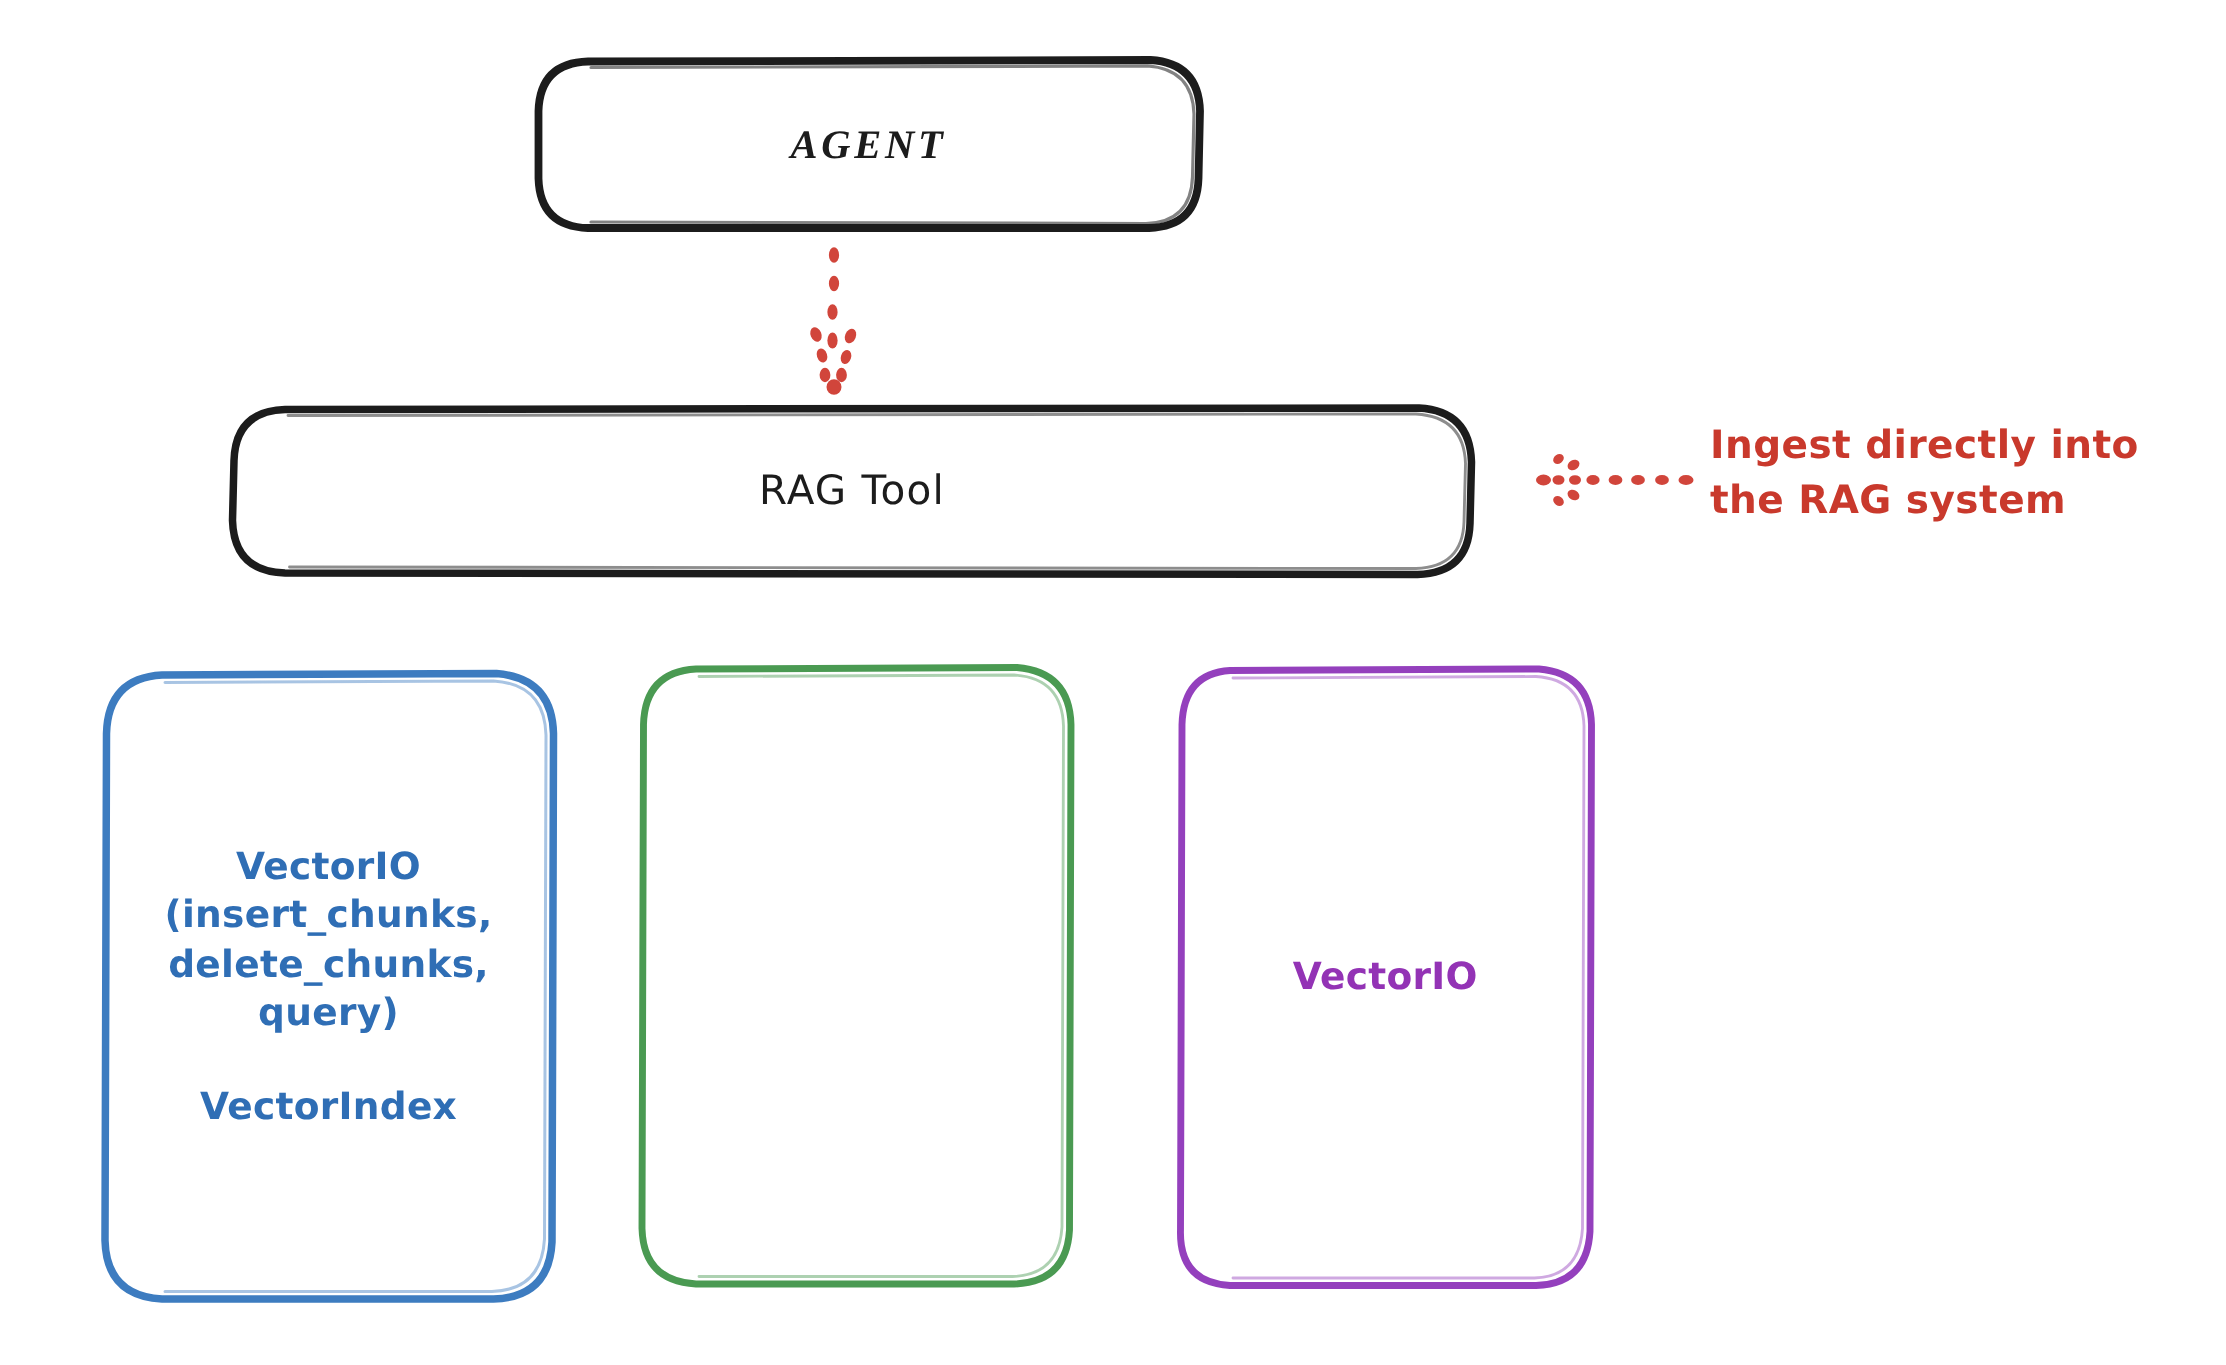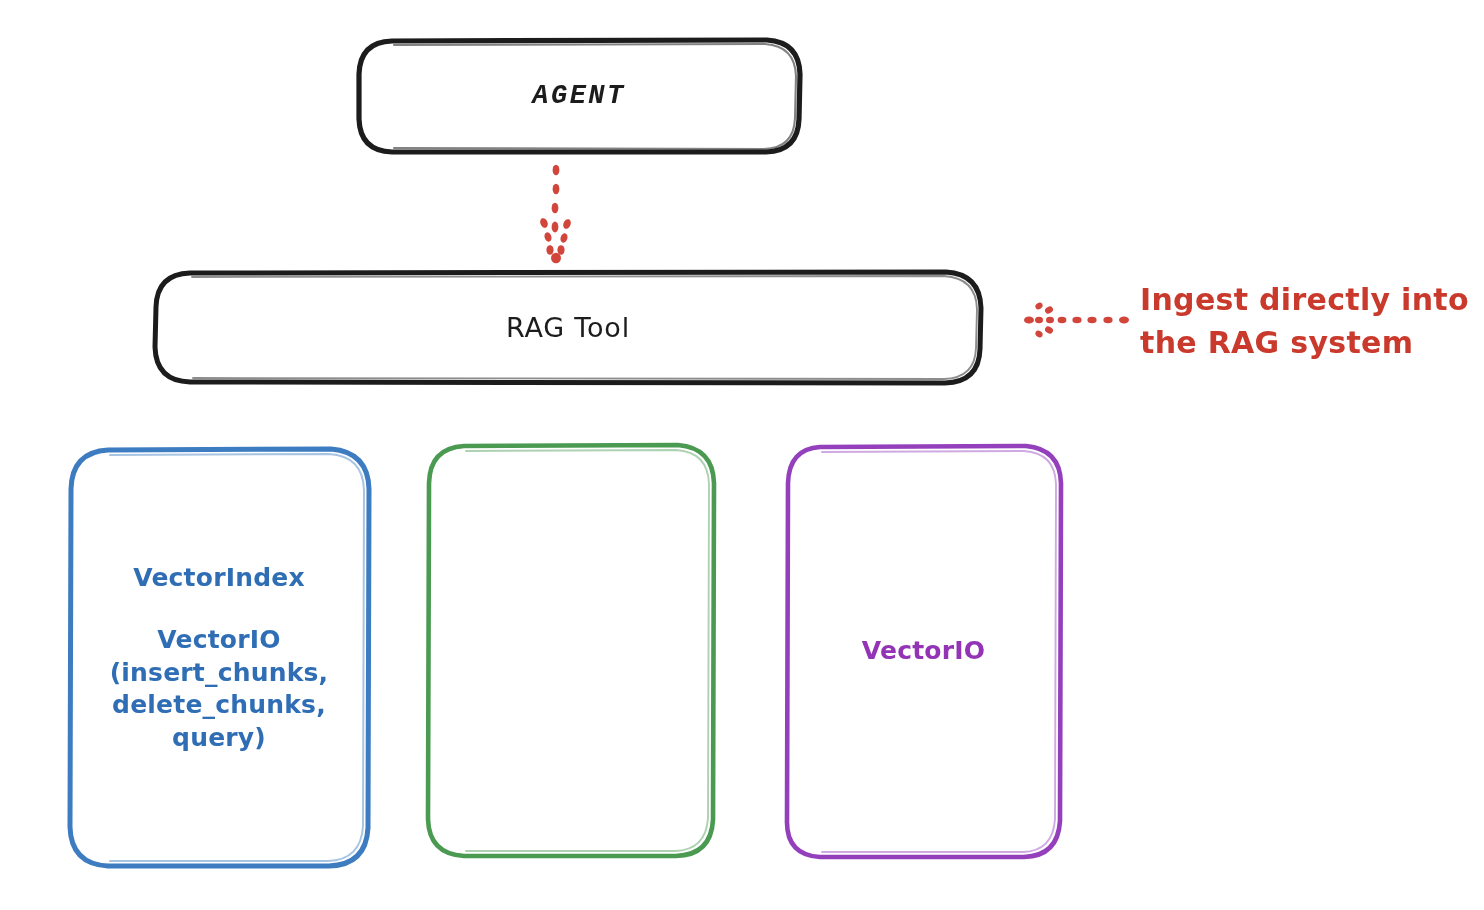--- a/index.html
+++ b/index.html
@@ -33,21 +33,21 @@
     white-space: pre-line;
     line-height: 1.32;
     letter-spacing: 0.4px;
   }
 
   
   #agent-node {
     left: 358px; top: 40px; width: 442px; height: 113px;
   }
   #agent-node .node-label {
-    font-family: Liberation Mono, monospace;
+    font-family: Liberation Serif, serif;
     font-size: 27px;
     font-style: italic;
     font-weight: 700;
     color: #1c1c1c;
     letter-spacing: 2.5px;
   }
 
   
   #rag-tool-node {
     left: 155px; top: 272px; width: 826px; height: 111px;
@@ -85,21 +85,21 @@
   }
 
   
   #ingest-annotation {
     position: absolute;
     left: 1140px;
     top: 279px;
     width: 330px;
     text-align: left;
     color: #c9392c;
-    font-size: 30px;
+    font-size: 26px;
     font-weight: 600;
     line-height: 1.42;
     white-space: pre-line;
     letter-spacing: 0.3px;
   }
 </style>
 </head>
 <body>
 
 <svg id="canvas" viewBox="0 0 1484 910" xmlns="http://www.w3.org/2000/svg" aria-hidden="true">
@@ -162,25 +162,25 @@
 <div class="node" id="agent-node">
   <div class="node-label">AGENT</div>
 </div>
 
 <div class="node" id="rag-tool-node">
   <div class="node-label">RAG Tool</div>
 </div>
 
 <div class="node" id="vectorio-node">
   <div class="store-inner">
-    <div class="store-label">VectorIndex</div>
     <div class="store-label">VectorIO
 (insert_chunks,
 delete_chunks,
 query)</div>
+    <div class="store-label">VectorIndex</div>
   </div>
 </div>
 
 <div class="node" id="keyvalueio-node">
   <div class="store-inner">
   </div>
 </div>
 
 <div class="node" id="relationalio-node">
   <div class="store-inner">

